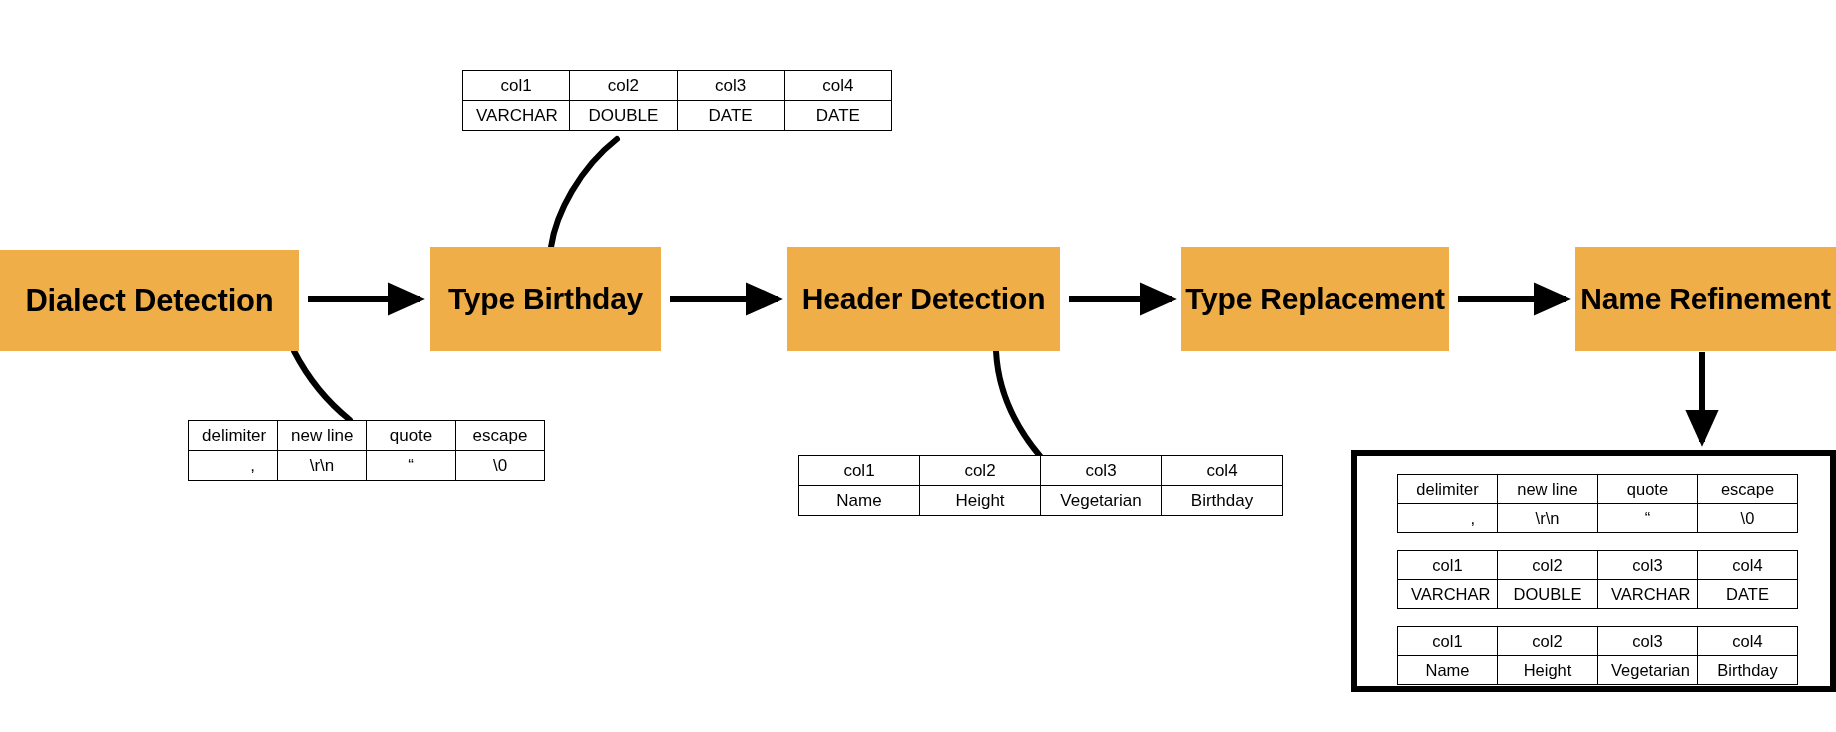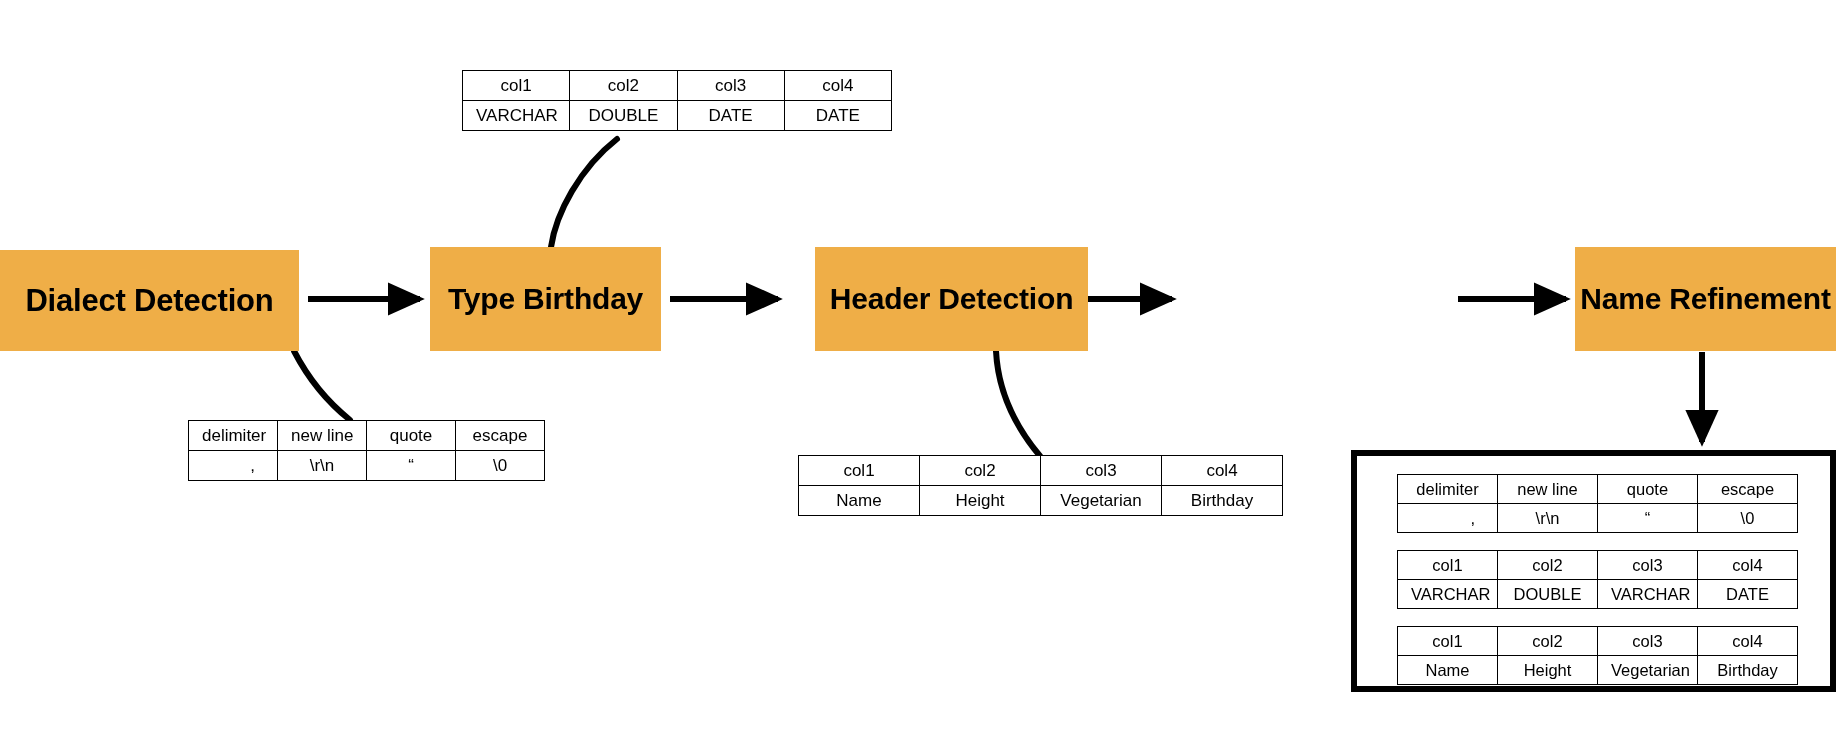--- a/index.html
+++ b/index.html
@@ -40,21 +40,21 @@
   .stage-label {
     font-size: 30px;
     font-weight: bold;
     color: #000000;
     letter-spacing: -0.2px;
     white-space: nowrap;
   }
   .stage.s0 { left: 0px;    top: 250px; width: 299px; height: 101px; }
   .stage.s0 .stage-label { font-size: 31px; }
   .stage.s1 { left: 430px;  top: 247px; width: 231px; height: 104px; }
-  .stage.s2 { left: 787px;  top: 247px; width: 273px; height: 104px; margin-left: 28px; }
+  .stage.s2 { left: 787px;  top: 247px; width: 273px; height: 104px; }
   .stage.s3 { left: 1181px; top: 247px; width: 268px; height: 104px; }
   .stage.s4 { left: 1575px; top: 247px; width: 261px; height: 104px; }
 
   
   .dtable {
     position: absolute;
     border-collapse: collapse;
     background: #ffffff;
     table-layout: fixed;
   }
@@ -136,20 +136,23 @@
 
   <div class="stage s0">
     <span class="stage-label">Dialect Detection</span>
   </div>
   <div class="stage s1">
     <span class="stage-label">Type Birthday</span>
   </div>
   <div class="stage s2">
     <span class="stage-label">Header Detection</span>
   </div>
+  <div class="stage s3">
+    <span class="stage-label">Type Replacement</span>
+  </div>
   <div class="stage s4">
     <span class="stage-label">Name Refinement</span>
   </div>
 
   <table class="dtable" id="table-detected-types">
     <tbody>
         <tr>
           <td>col1</td>
           <td>col2</td>
           <td>col3</td>

